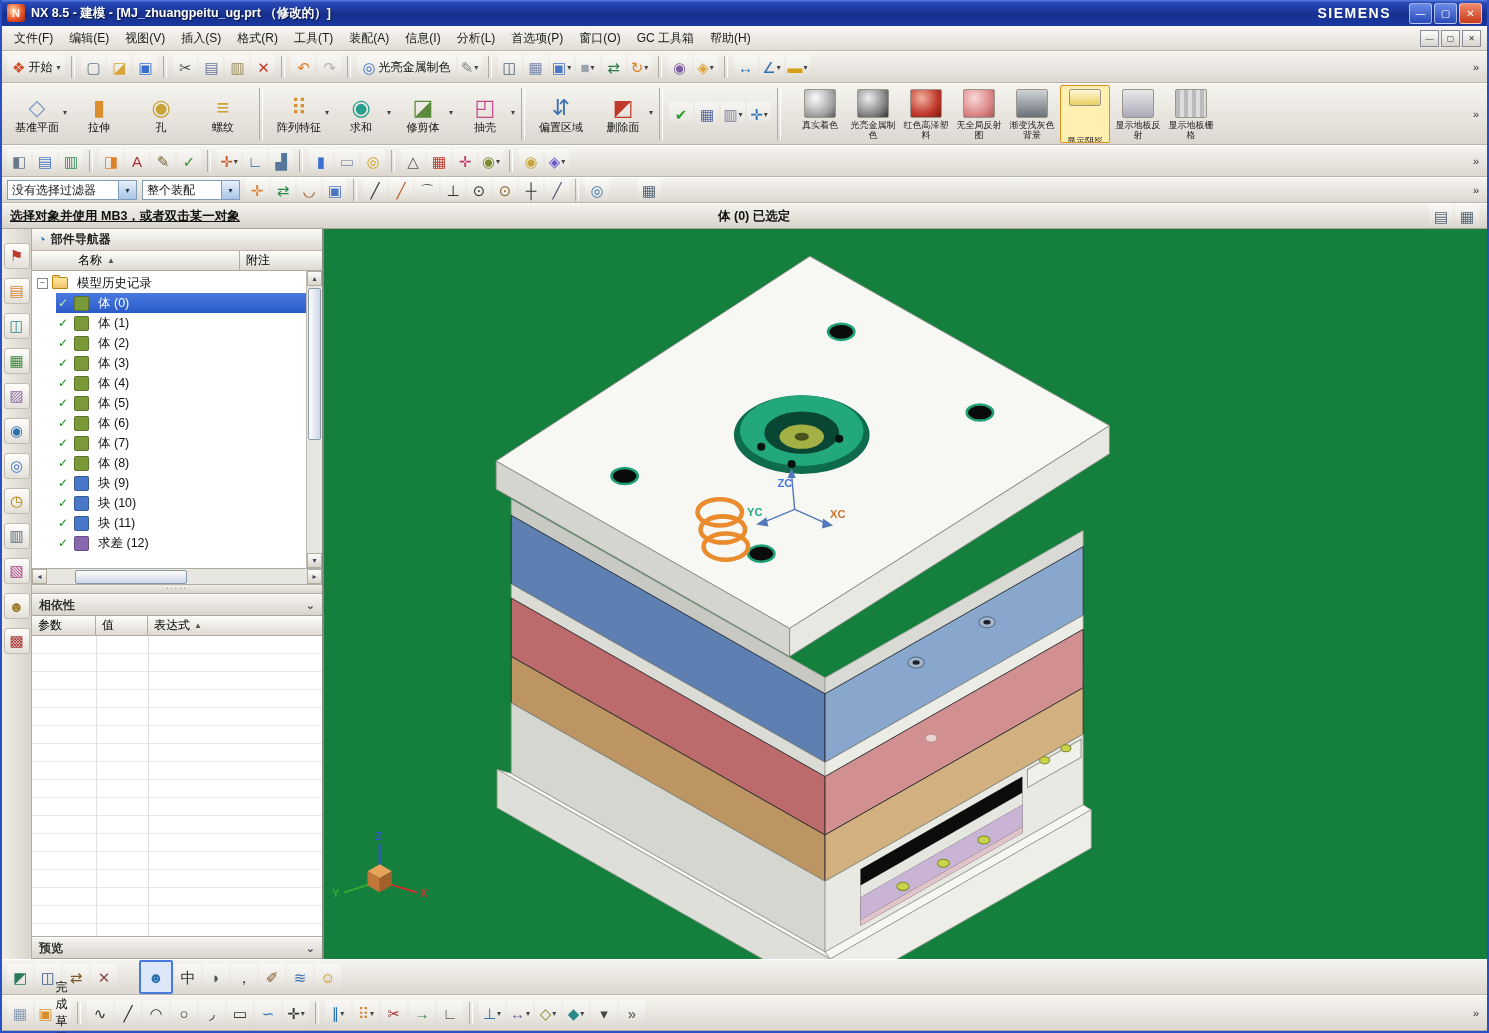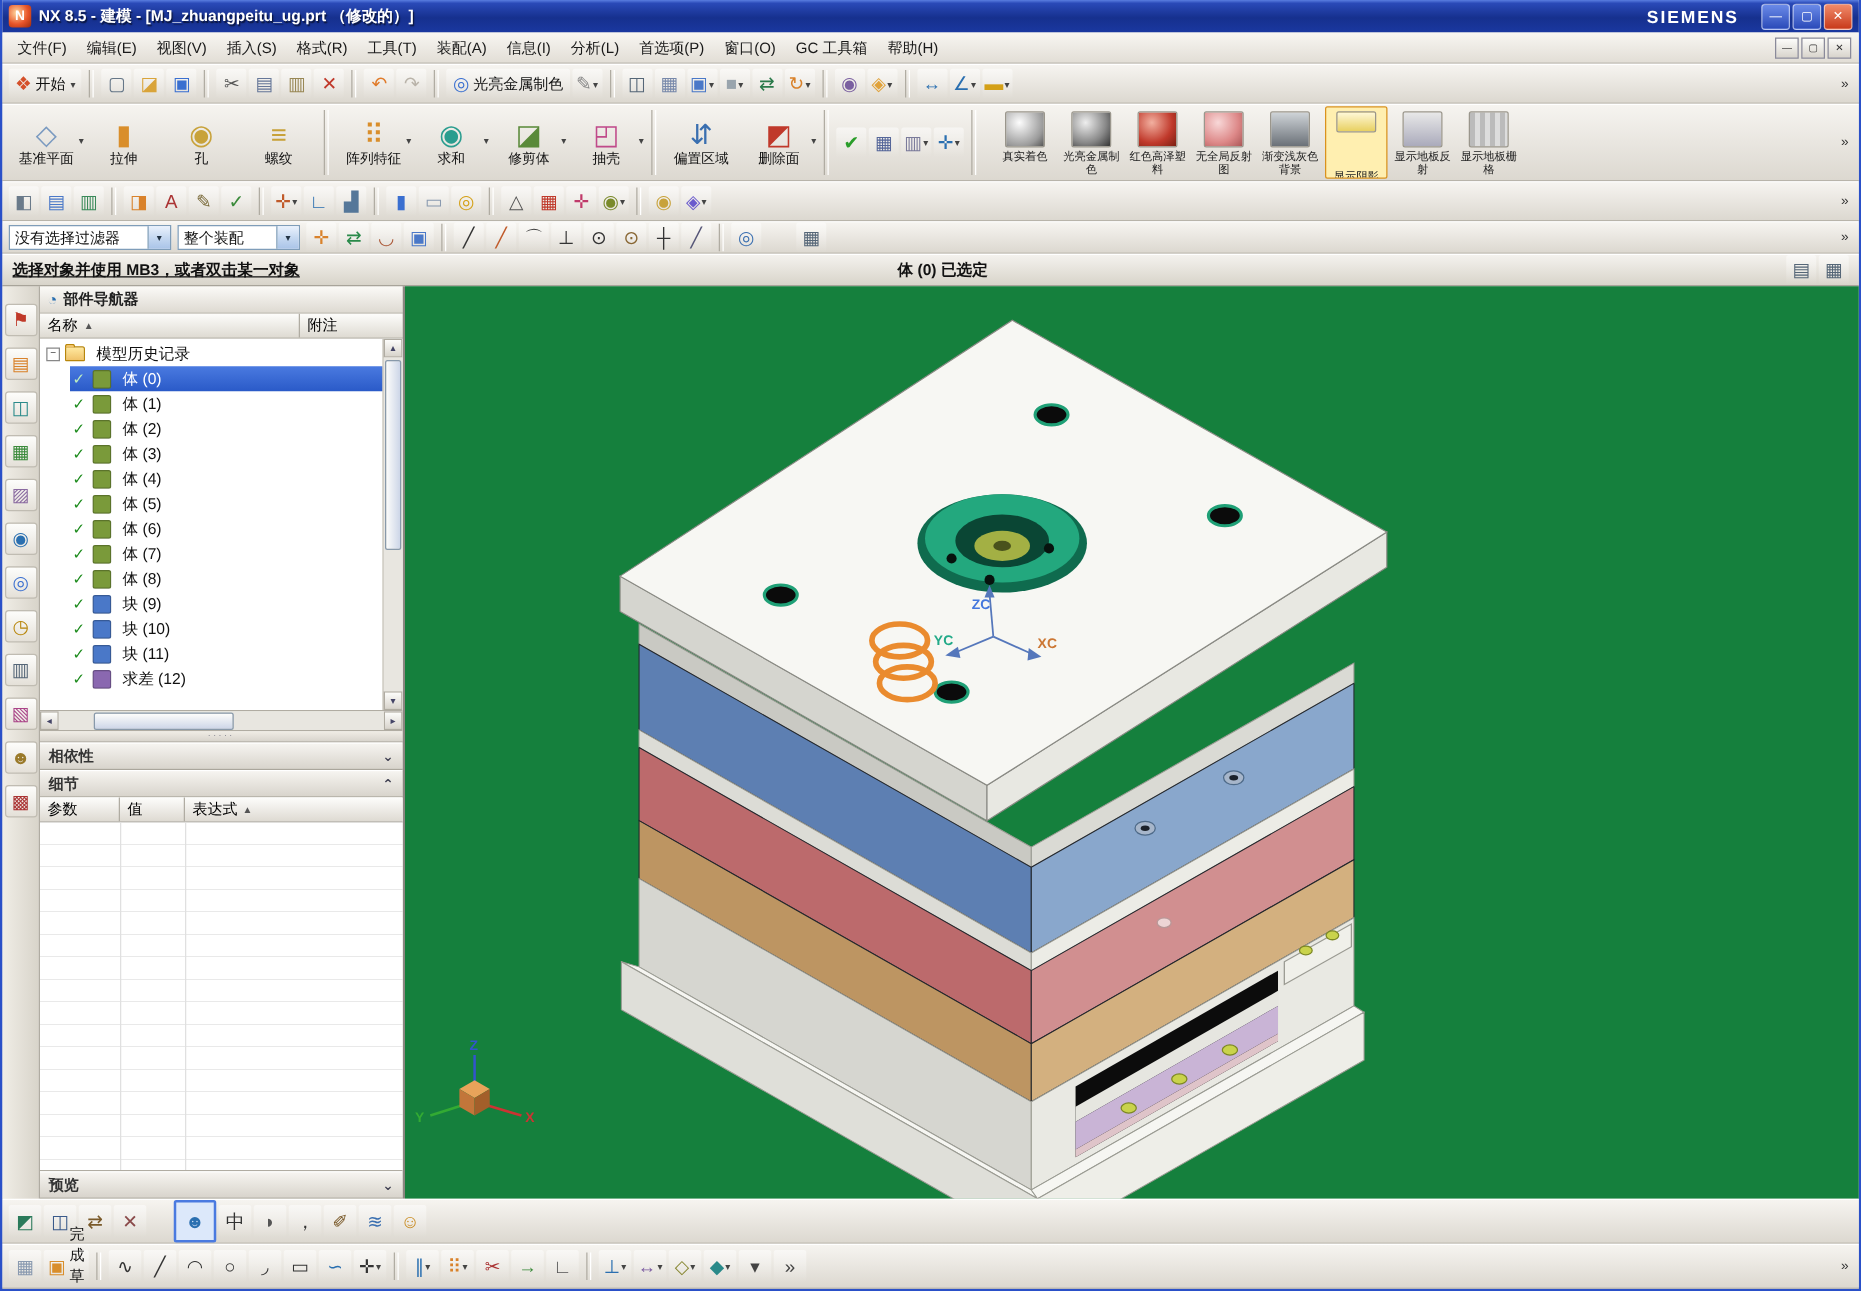--- a/index.html
+++ b/index.html
@@ -63,21 +63,21 @@
   .st-icons{margin-left:auto;display:flex;gap:2px;}
   
   .main{flex:1;display:flex;min-height:0;}
   .rail{width:30px;flex:0 0 30px;background:linear-gradient(90deg,#f0ede6,#d8d4ca);border-right:1px solid #b0aca2;display:flex;flex-direction:column;align-items:center;padding-top:14px;gap:9px;box-sizing:border-box;}
   .railicon{width:24px;height:24px;display:flex;align-items:center;justify-content:center;font-size:15px;background:linear-gradient(#fdfdfb,#e4e0d8);border:1px solid #c0bcb2;border-radius:3px;}
   
   .navigator{width:292px;flex:0 0 292px;background:#f0eee8;border-right:2px solid #8a8680;display:flex;flex-direction:column;min-height:0;box-sizing:border-box;}
   .nav-title{flex:0 0 21px;display:flex;align-items:center;gap:5px;padding:0 6px;background:linear-gradient(#fbfaf7,#dedad2);border-bottom:1px solid #b8b4aa;font-weight:bold;color:#222;}
   .nav-title-icon{color:#2a6fb0;font-size:13px;}
   .nav-cols{flex:0 0 19px;display:flex;background:linear-gradient(#fdfdfb,#dedad2);border-bottom:1px solid #b0aca2;}
-  .nc-name{flex:1;display:flex;align-items:center;gap:5px;padding:0 6px;border-right:1px solid #b0aca2;}
+  .nc-name{flex:1;display:flex;align-items:center;gap:5px;padding:0 6px;border-right:1px solid #b0aca2;margin-left:40px;}
   .sort{font-size:8px;color:#555;}
   .nc-note{width:70px;display:flex;align-items:center;padding:0 6px;}
   .tree{flex:0 0 298px;background:#fff;border-bottom:1px solid #b0aca2;overflow:hidden;position:relative;padding:2px 15px 0 2px;box-sizing:border-box;}
   .trow{height:20px;display:flex;align-items:center;font-size:12.5px;color:#111;}
   .trow.root{padding-left:3px;}
   .expander{width:9px;height:9px;border:1px solid #888;display:flex;align-items:center;justify-content:center;font-size:8px;line-height:1;color:#333;background:#fff;margin-right:4px;flex:0 0 9px;}
   .folder{width:14px;height:10px;background:linear-gradient(#ffe9a0,#f0c36a);border:1px solid #b8860b;border-radius:1px 2px 1px 1px;position:relative;margin-right:5px;flex:0 0 14px;}
   .folder::before{content:"";position:absolute;top:-3px;left:-1px;width:6px;height:2px;background:#f0c36a;border:1px solid #b8860b;border-bottom:none;border-radius:2px 2px 0 0;}
   .tindent{width:22px;flex:0 0 22px;}
   .rowbody{display:flex;align-items:center;flex:1;height:100%;padding-left:2px;}
@@ -671,24 +671,20 @@
         <span class="strack">
             <span class="sthumb"></span>
           </span>
         <span class="sbtn">▸</span>
       </div>
       <div class="splitter">·····</div>
       <div class="secbar">
         <span class="seclab">相依性</span>
         <span class="secchev">⌄</span>
       </div>
-      <div class="secbar">
-        <span class="seclab">细节</span>
-        <span class="secchev">⌃</span>
-      </div>
       <div class="details">
         <div class="det-head">
           <span class="dh c1">参数</span>
           <span class="dh c2">值</span>
           <span class="dh c3">
             <span>表达式</span>
             <span class="sort">▲</span>
           </span>
         </div>
         <div class="det-body">

